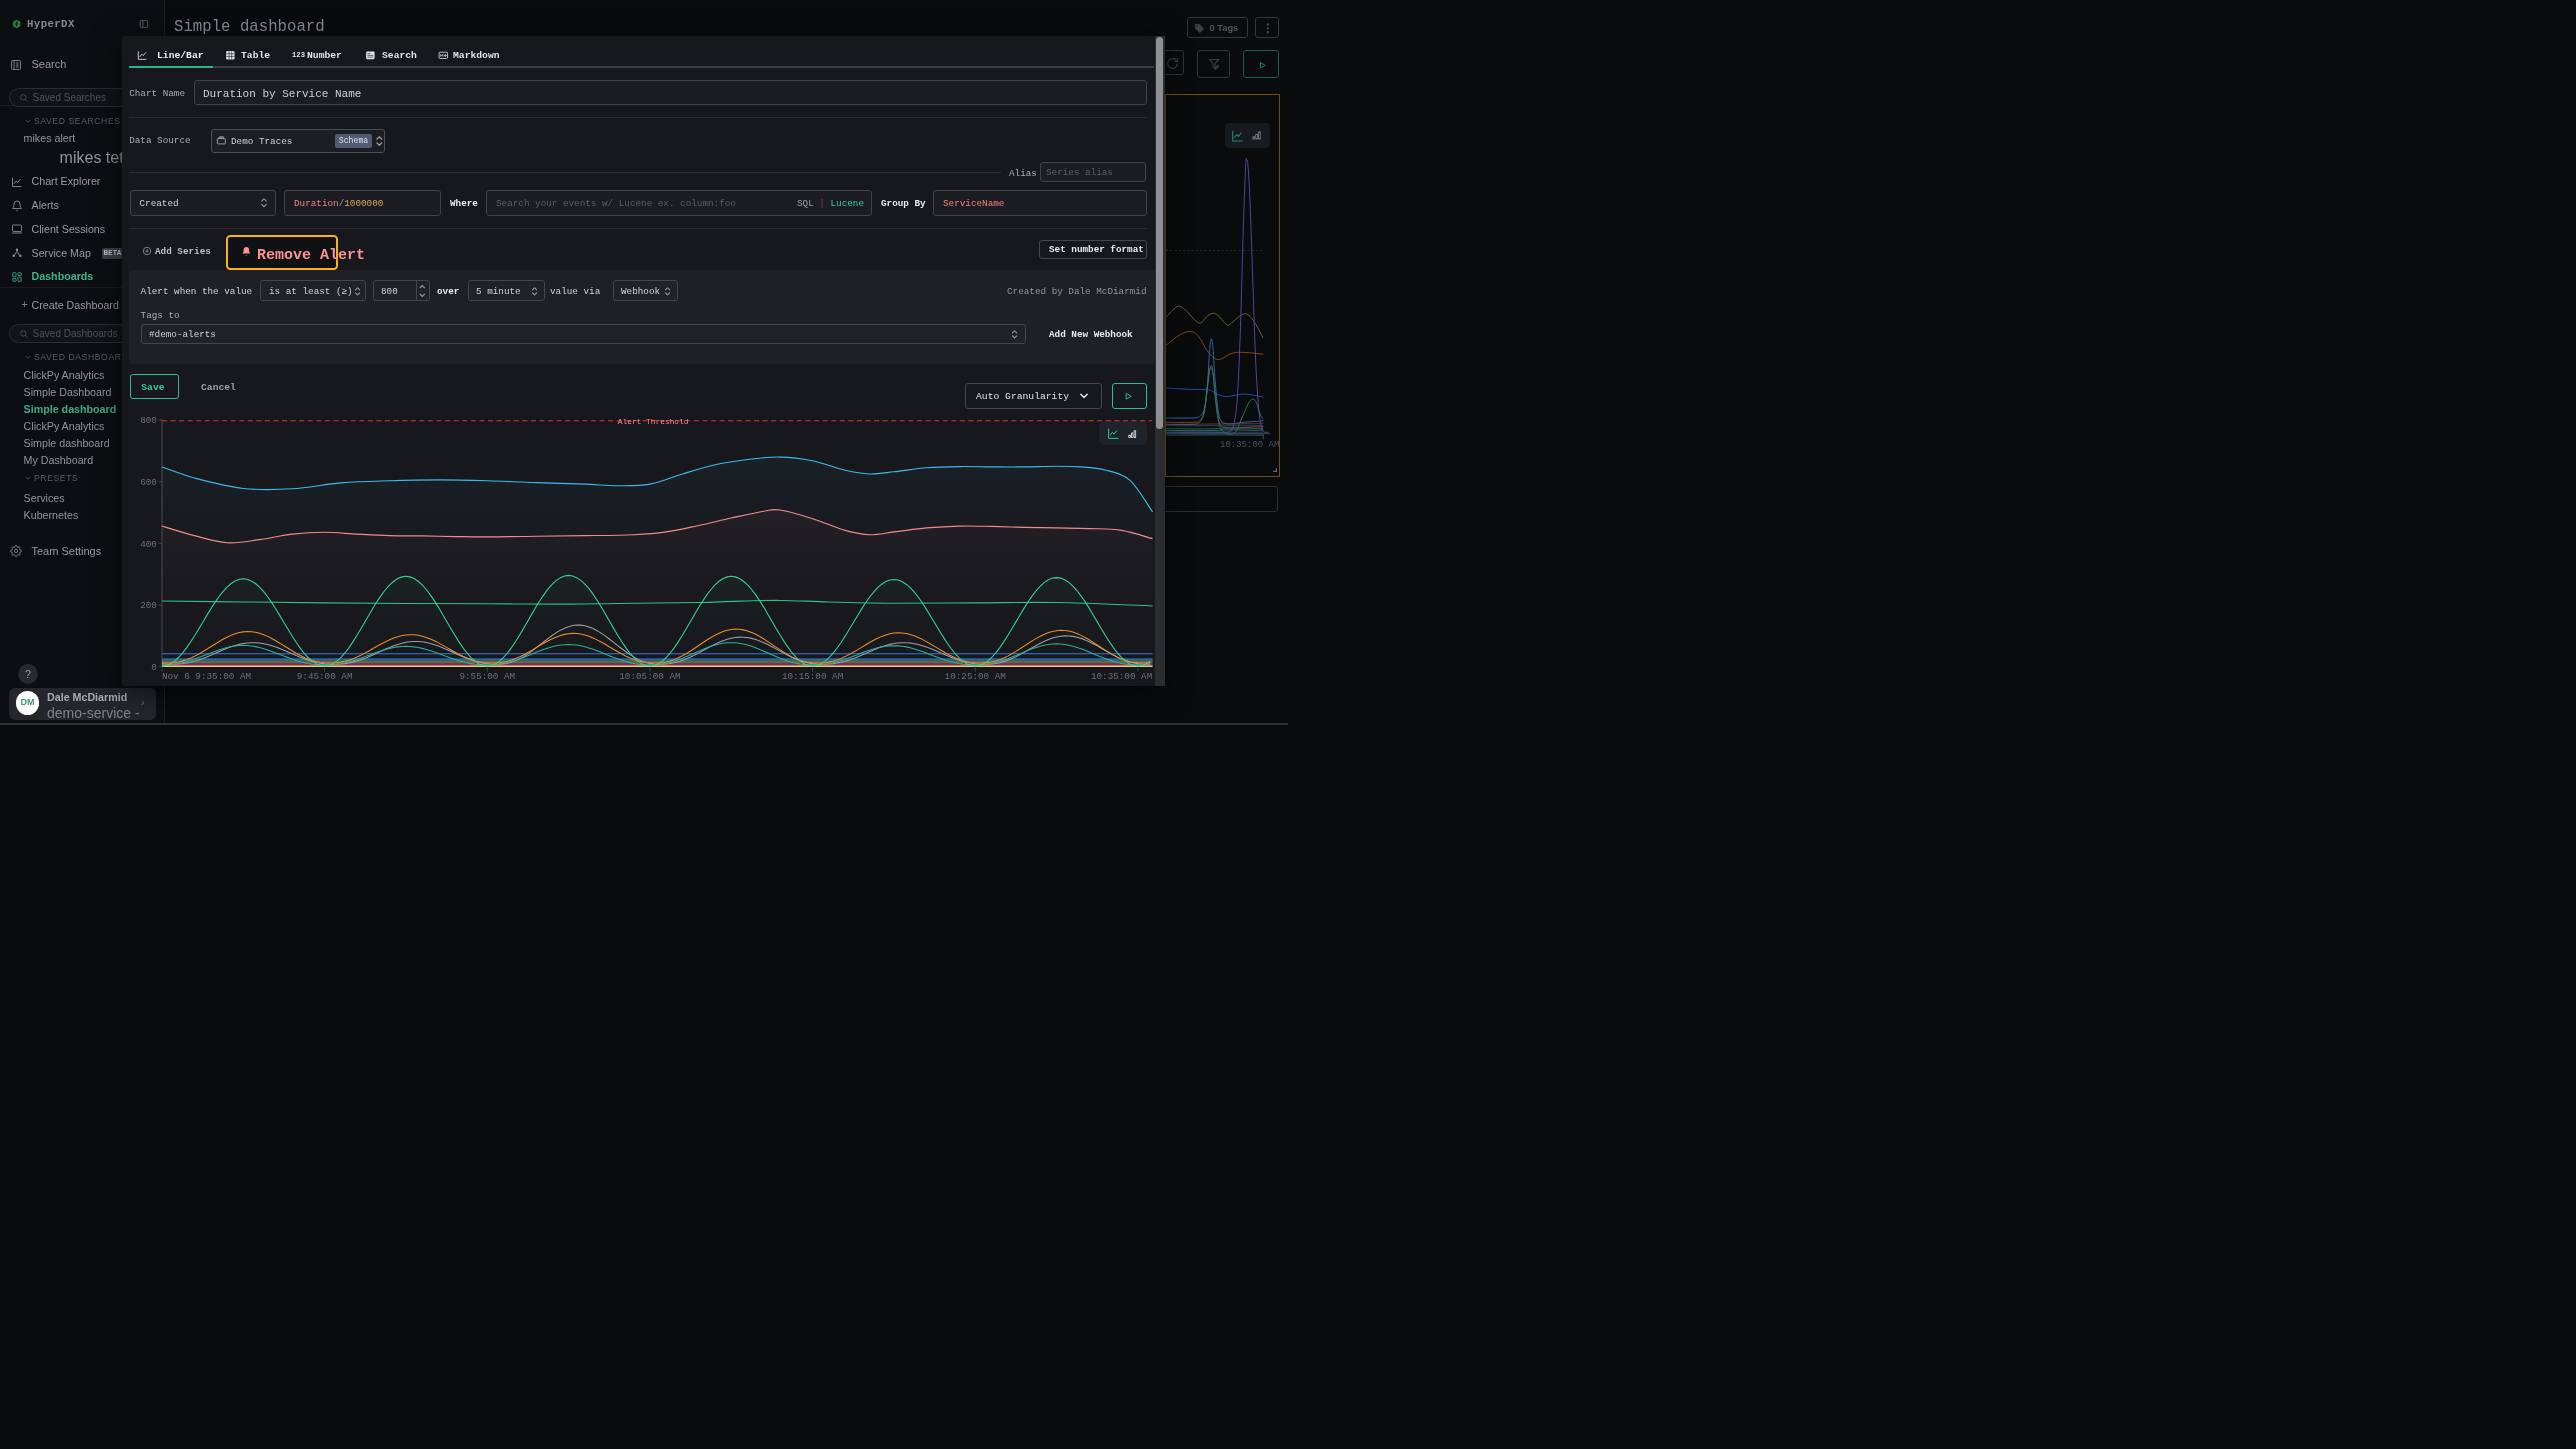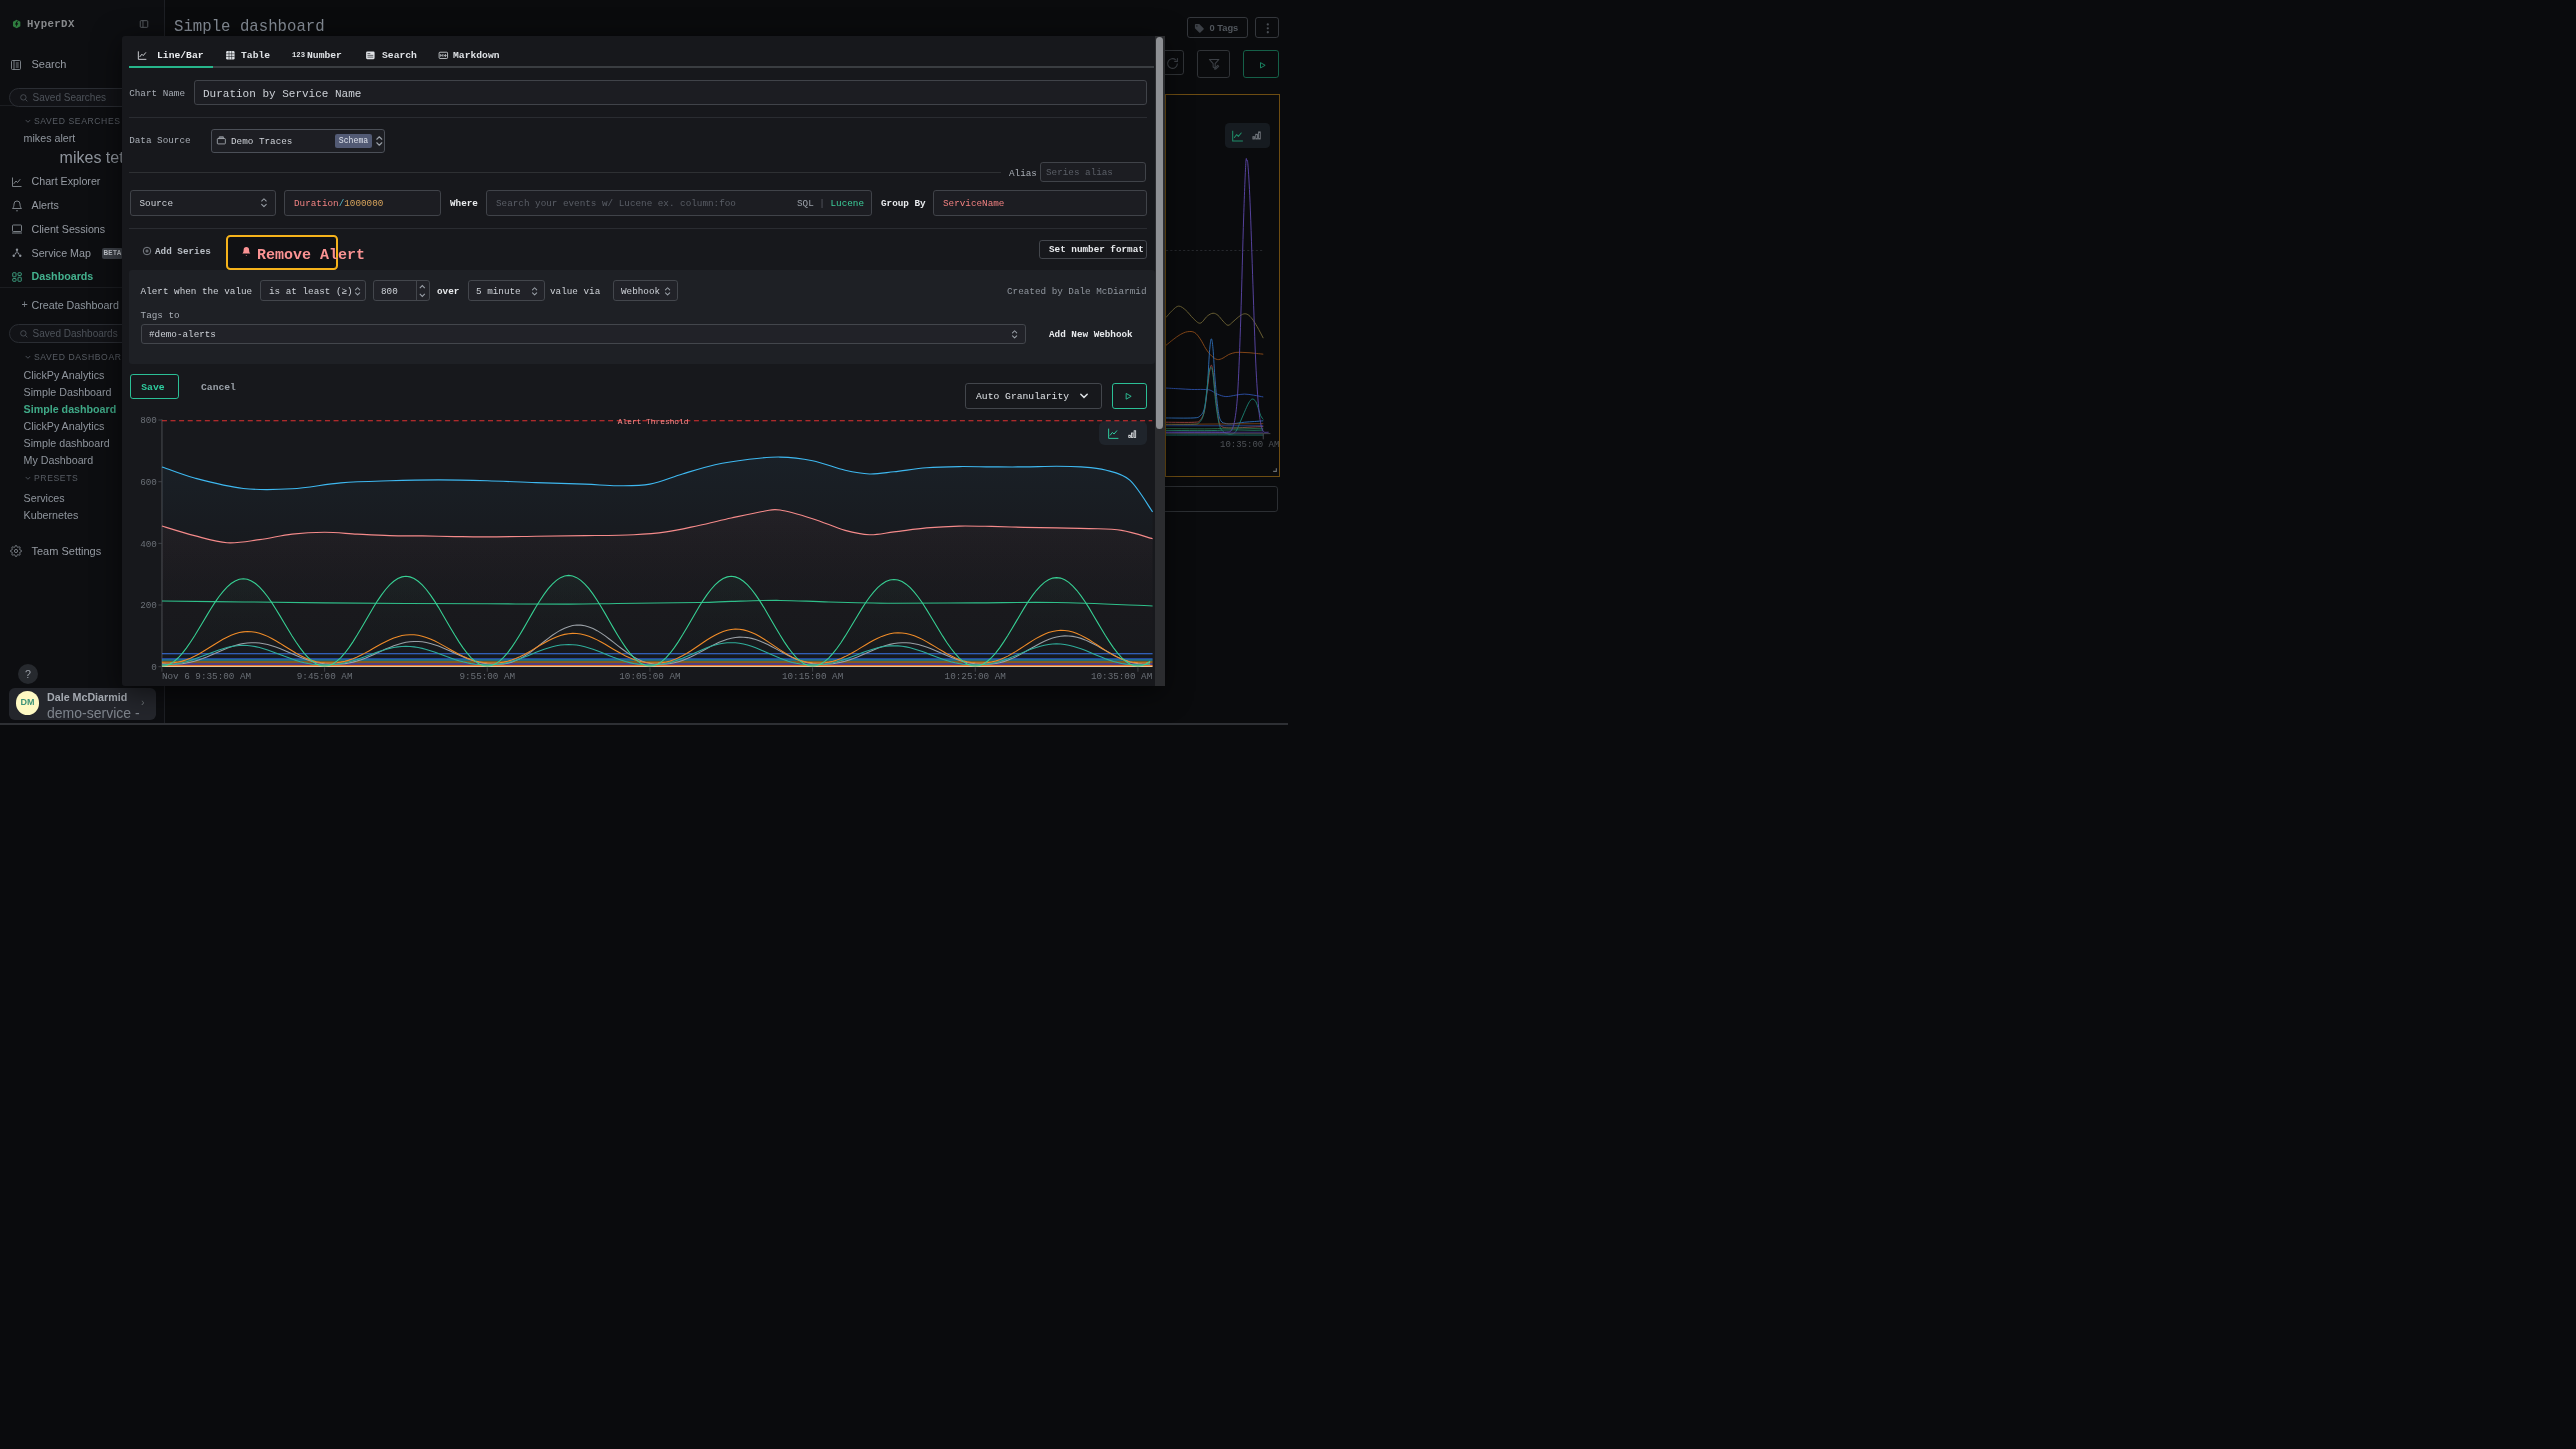--- a/index.html
+++ b/index.html
@@ -194,21 +194,21 @@
     <div class="subitem" style="top:509px; font-size:10.7px;">Kubernetes</div>
     <svg class="sideicon" style="top:545px; left:10px;" viewBox="0 0 24 24" fill="none" stroke="#8d939b" stroke-width="1.6" width="12" height="12">
         <circle cx="12" cy="12" r="3.2"></circle>
         <path d="M19.4 15a1.65 1.65 0 0 0 .33 1.82l.06.06a2 2 0 1 1-2.83 2.83l-.06-.06a1.65 1.65 0 0 0-1.82-.33 1.65 1.65 0 0 0-1 1.51V21a2 2 0 1 1-4 0v-.09A1.65 1.65 0 0 0 9 19.4a1.65 1.65 0 0 0-1.82.33l-.06.06a2 2 0 1 1-2.83-2.83l.06-.06a1.65 1.65 0 0 0 .33-1.82 1.65 1.65 0 0 0-1.51-1H3a2 2 0 1 1 0-4h.09A1.65 1.65 0 0 0 4.6 9a1.65 1.65 0 0 0-.33-1.82l-.06-.06a2 2 0 1 1 2.83-2.83l.06.06a1.65 1.65 0 0 0 1.82.33H9a1.65 1.65 0 0 0 1-1.51V3a2 2 0 1 1 4 0v.09a1.65 1.65 0 0 0 1 1.51 1.65 1.65 0 0 0 1.82-.33l.06-.06a2 2 0 1 1 2.83 2.83l-.06.06a1.65 1.65 0 0 0-.33 1.82V9a1.65 1.65 0 0 0 1.51 1H21a2 2 0 1 1 0 4h-.09a1.65 1.65 0 0 0-1.51 1z"></path>
       </svg>
     <div class="sideitem" style="top:545px; font-size:11px;">Team Settings</div>
 
     <div class="abs" style="left:18px; top:664px; width:20px; height:20px; border-radius:50%; background:#26292e; color:#9aa0a8; font-family:'Liberation Sans'; font-size:10.7px; text-align:center; line-height:20px;">?</div>
 
     <div class="abs" style="left:8.6px; top:688px; width:147px; height:31.5px; background:#24262c; border-radius:5.7px;"></div>
-    <div class="abs" style="left:15.7px; top:691px; width:23.6px; height:23.6px; border-radius:50%; background:#fef9c3; color:#3f9478; font-family:'Liberation Sans'; font-weight:bold; font-size:9px; text-align:center; line-height:23.6px;">DM</div>
+    <div class="abs" style="left:15.7px; top:691px; width:23.6px; height:23.6px; border-radius:50%; background:#ffffff; color:#3f9478; font-family:'Liberation Sans'; font-weight:bold; font-size:9px; text-align:center; line-height:23.6px;">DM</div>
     <div class="abs sans bold" style="left:47px; top:691px; font-size:10.7px; color:#a6abb2;">Dale McDiarmid</div>
     <div class="abs sans" style="left:47px; top:705px; font-size:14px; color:#7d838b;">demo-service -</div>
     <div class="abs sans" style="left:141px; top:696px; font-size:10.7px; color:#6b7076;">›</div>
   </div>
 
   <div id="modal">
 
     <svg class="abs" style="left:15px; top:13.6px;" width="10.7" height="10.7" viewBox="0 0 24 24" fill="none" stroke="#e9ebee" stroke-width="1.9">
         <path d="M3 3v18h18"></path>
         <path d="M6.5 15l4.5-5.5 3 3L19.5 6" stroke-linecap="round" stroke-linejoin="round"></path>
@@ -260,21 +260,21 @@
     <svg class="abs" style="left:253px; top:99px;" width="8.6" height="12" viewBox="0 0 12 17" fill="none" stroke="#9aa0a8" stroke-width="1.6">
         <path d="M2.5 6L6 2.5 9.5 6M2.5 11L6 14.5 9.5 11" stroke-linecap="round" stroke-linejoin="round"></path>
       </svg>
 
     <div class="divider" style="left:7.2px; top:136px; width:872px; background:#2e3033;"></div>
     <div class="mlabel" style="left:887px; top:132px;">Alias</div>
     <div class="inp" style="left:918px; top:126px; width:106px; height:20px;"></div>
     <div class="abs ph" style="left:924px; top:131px; font-size:9.3px;">Series alias</div>
 
     <div class="inp" style="left:7.5px; top:154px; width:146px; height:26px;"></div>
-    <div class="abs" style="left:17.5px; top:162px; font-size:9.3px; color:#ced2d8;">Source</div>
+    <div class="abs" style="left:17.5px; top:162px; font-size:9.3px; color:#ced2d8;">Created</div>
     <svg class="abs" style="left:138px; top:161px;" width="7.9" height="11.4" viewBox="0 0 12 17" fill="none" stroke="#9aa0a8" stroke-width="1.6">
         <path d="M2.5 6L6 2.5 9.5 6M2.5 11L6 14.5 9.5 11" stroke-linecap="round" stroke-linejoin="round"></path>
       </svg>
     <div class="inp" style="left:162px; top:154px; width:157px; height:26px;"></div>
     <div class="abs" style="left:172px; top:162px; font-size:9.3px;"><span style="color:#ef8282;">Duration</span><span style="color:#56b6c2;">/</span><span style="color:#d6a35c;">1000000</span></div>
     <div class="abs bold" style="left:328px; top:162px; font-size:9.3px; color:#e9ebee;">Where</div>
     <div class="inp" style="left:364px; top:154px; width:386px; height:26px;"></div>
     <div class="abs ph" style="left:374px; top:162px; font-size:9.3px;">Search your events w/ Lucene ex. column:foo</div>
     <div class="abs" style="left:675px; top:162px; font-size:9.3px;"><span style="color:#9aa0a8;">SQL</span><span style="color:#5a5e66;"> | </span><span style="color:#3ccf9b;">Lucene</span></div>
     <div class="abs bold" style="left:759px; top:162px; font-size:9.3px; color:#e9ebee;">Group By</div>

